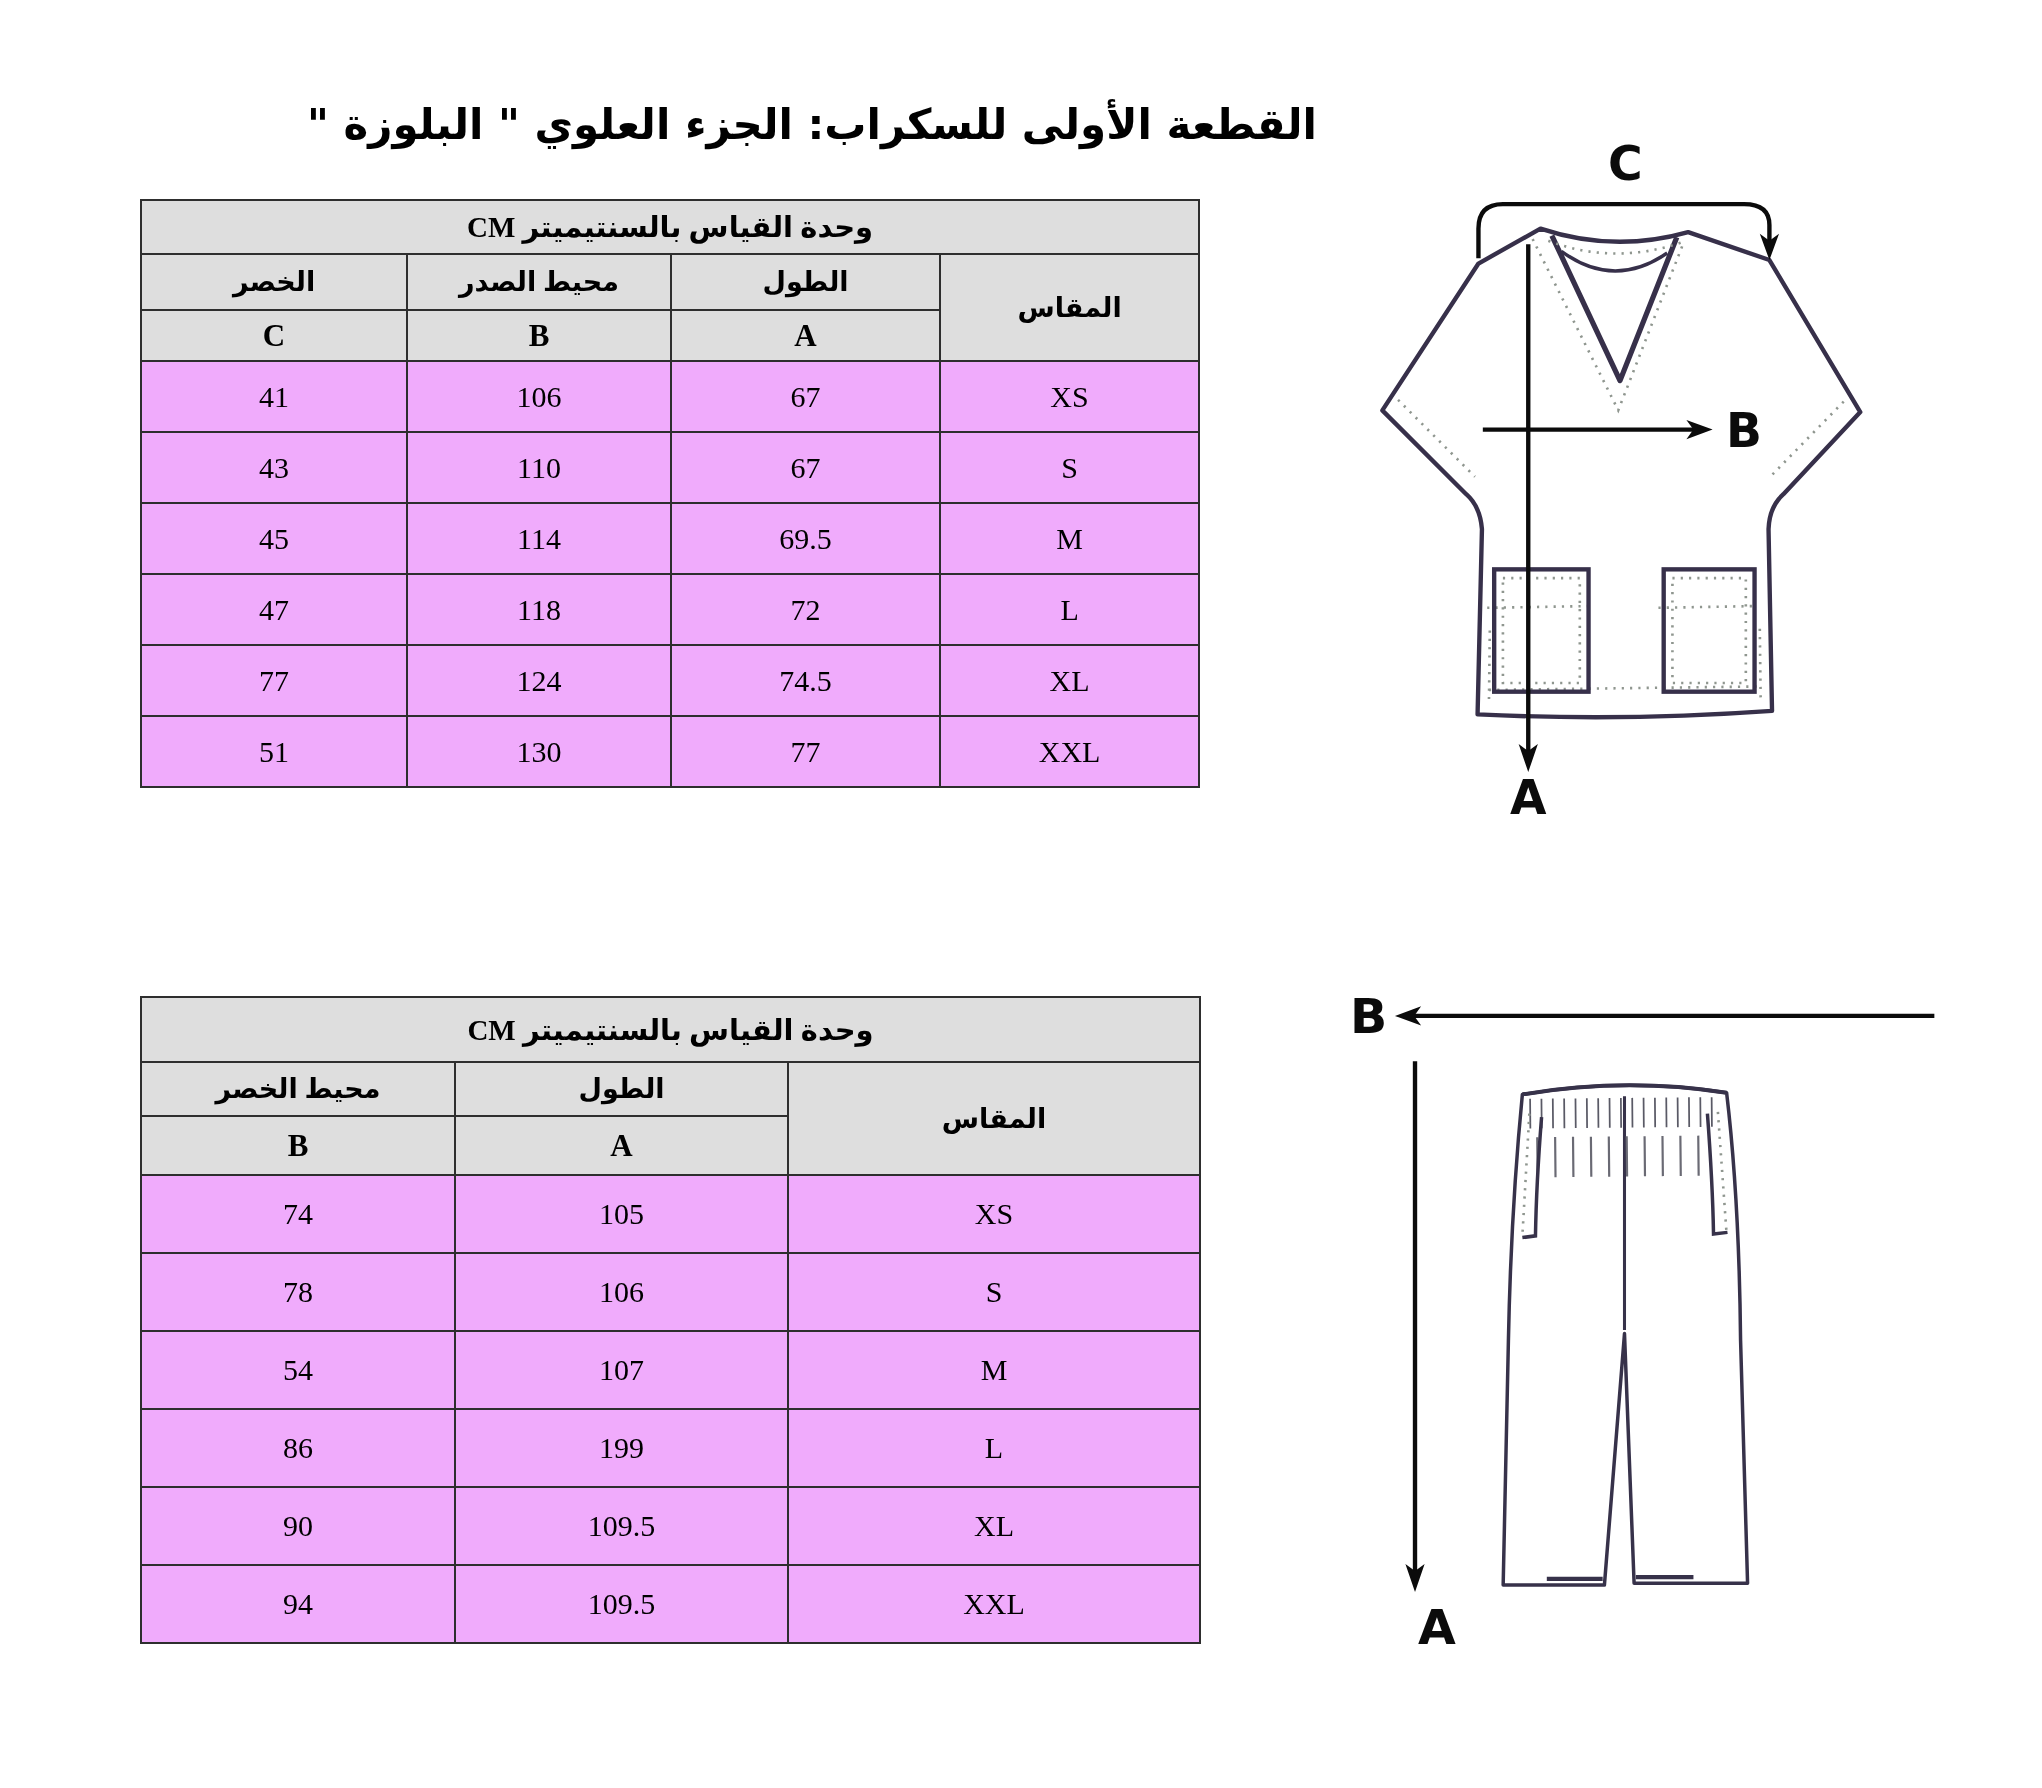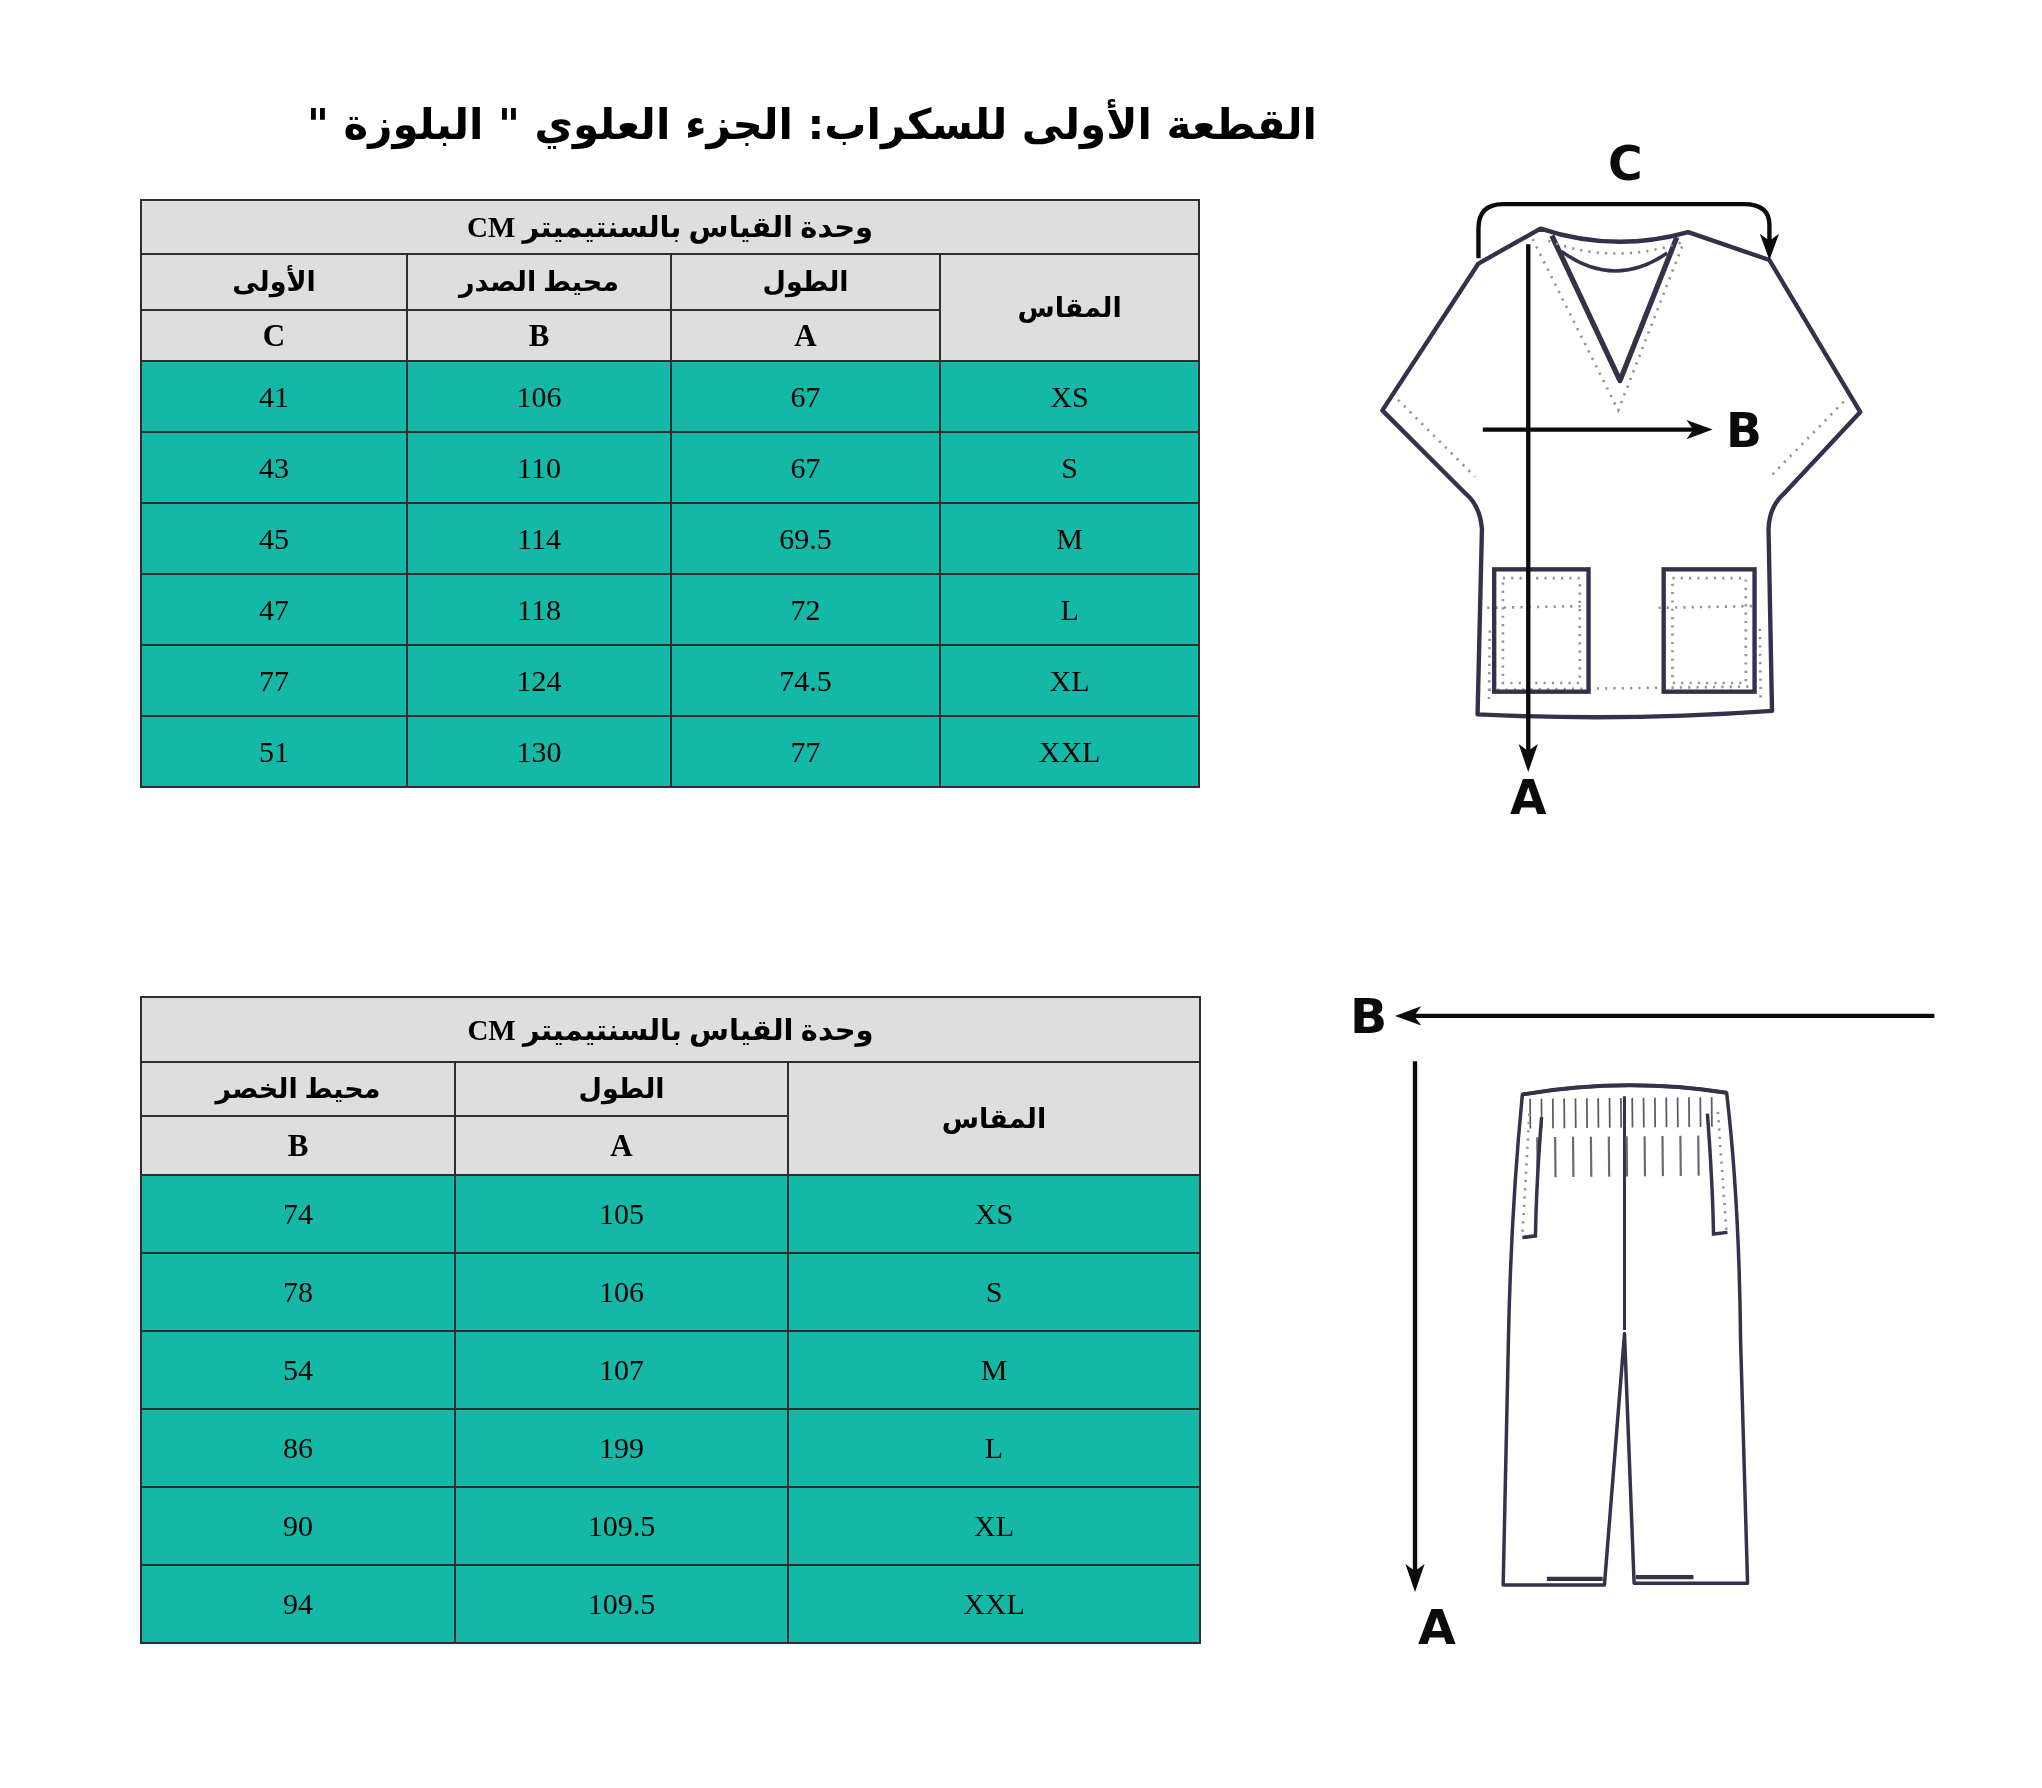--- a/index.html
+++ b/index.html
@@ -4,21 +4,21 @@
 <style>
   html,body{margin:0;padding:0;background:#ffffff;}
   #canvas{position:relative;width:2043px;height:1789px;background:#ffffff;overflow:hidden;
           font-family:"DejaVu Sans",sans-serif;}
   .doc-title{position:absolute;text-align:center;font-weight:bold;color:#000;
              font-family:"DejaVu Sans",sans-serif;direction:rtl;}
   #title-top{left:279px;top:100px;width:1066px;font-size:42px;}
   #title-bottom{left:155px;top:900px;width:1066px;font-size:34px;}
 
   table.sizes{border-collapse:collapse;table-layout:fixed;position:absolute;
-              background:#14b8a6;border:2.6px solid #1f1f1f;direction:rtl;}
+              background:#f0abfc;border:2.6px solid #1f1f1f;direction:rtl;}
   table.sizes td{border:2.2px solid #2e2e2e;text-align:center;vertical-align:middle;
                  font-family:"Liberation Serif","DejaVu Sans",serif;color:#000;
                  padding:0 5.2px;overflow:hidden;}
   td.unit{background:#dedede;color:#ff0000;font-weight:bold;font-size:29px;}
   td.hdr{background:#dedede;font-weight:bold;font-size:27px;}
   td.letter{background:#dedede;font-weight:bold;font-size:31px;}
   td.num,td.size{font-size:30px;margin-left:40px;}
 
   #table-top{left:140px;top:199px;width:1059px;}
   #table-top tr:nth-child(1){height:54px;}
@@ -52,21 +52,21 @@
         <col style="width:266px">
       </colgroup>
     <tbody>
         <tr>
       <td colspan="4" class="unit">وحدة القياس بالسنتيميتر CM</td>
     </tr>
     <tr>
       <td rowspan="2" class="hdr">المقاس</td>
       <td class="hdr">الطول</td>
       <td class="hdr">محيط الصدر</td>
-      <td class="hdr">الأولى</td>
+      <td class="hdr">الخصر</td>
     </tr>
     <tr>
       <td class="letter">A</td>
       <td class="letter">B</td>
       <td class="letter">C</td>
     </tr>
     <tr>
       <td class="size">XS</td>
       <td class="num">67</td>
       <td class="num">106</td>

